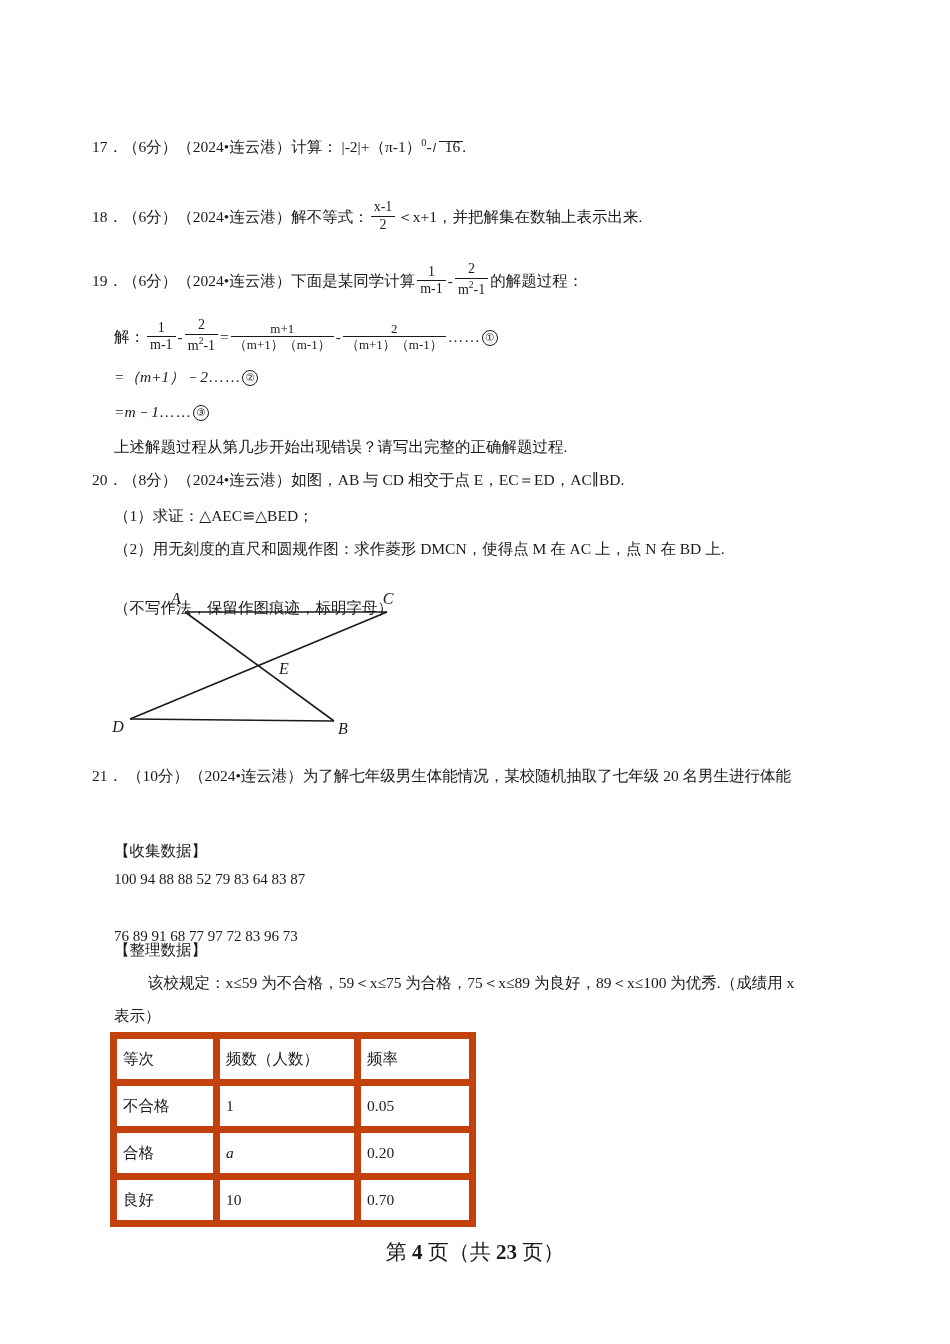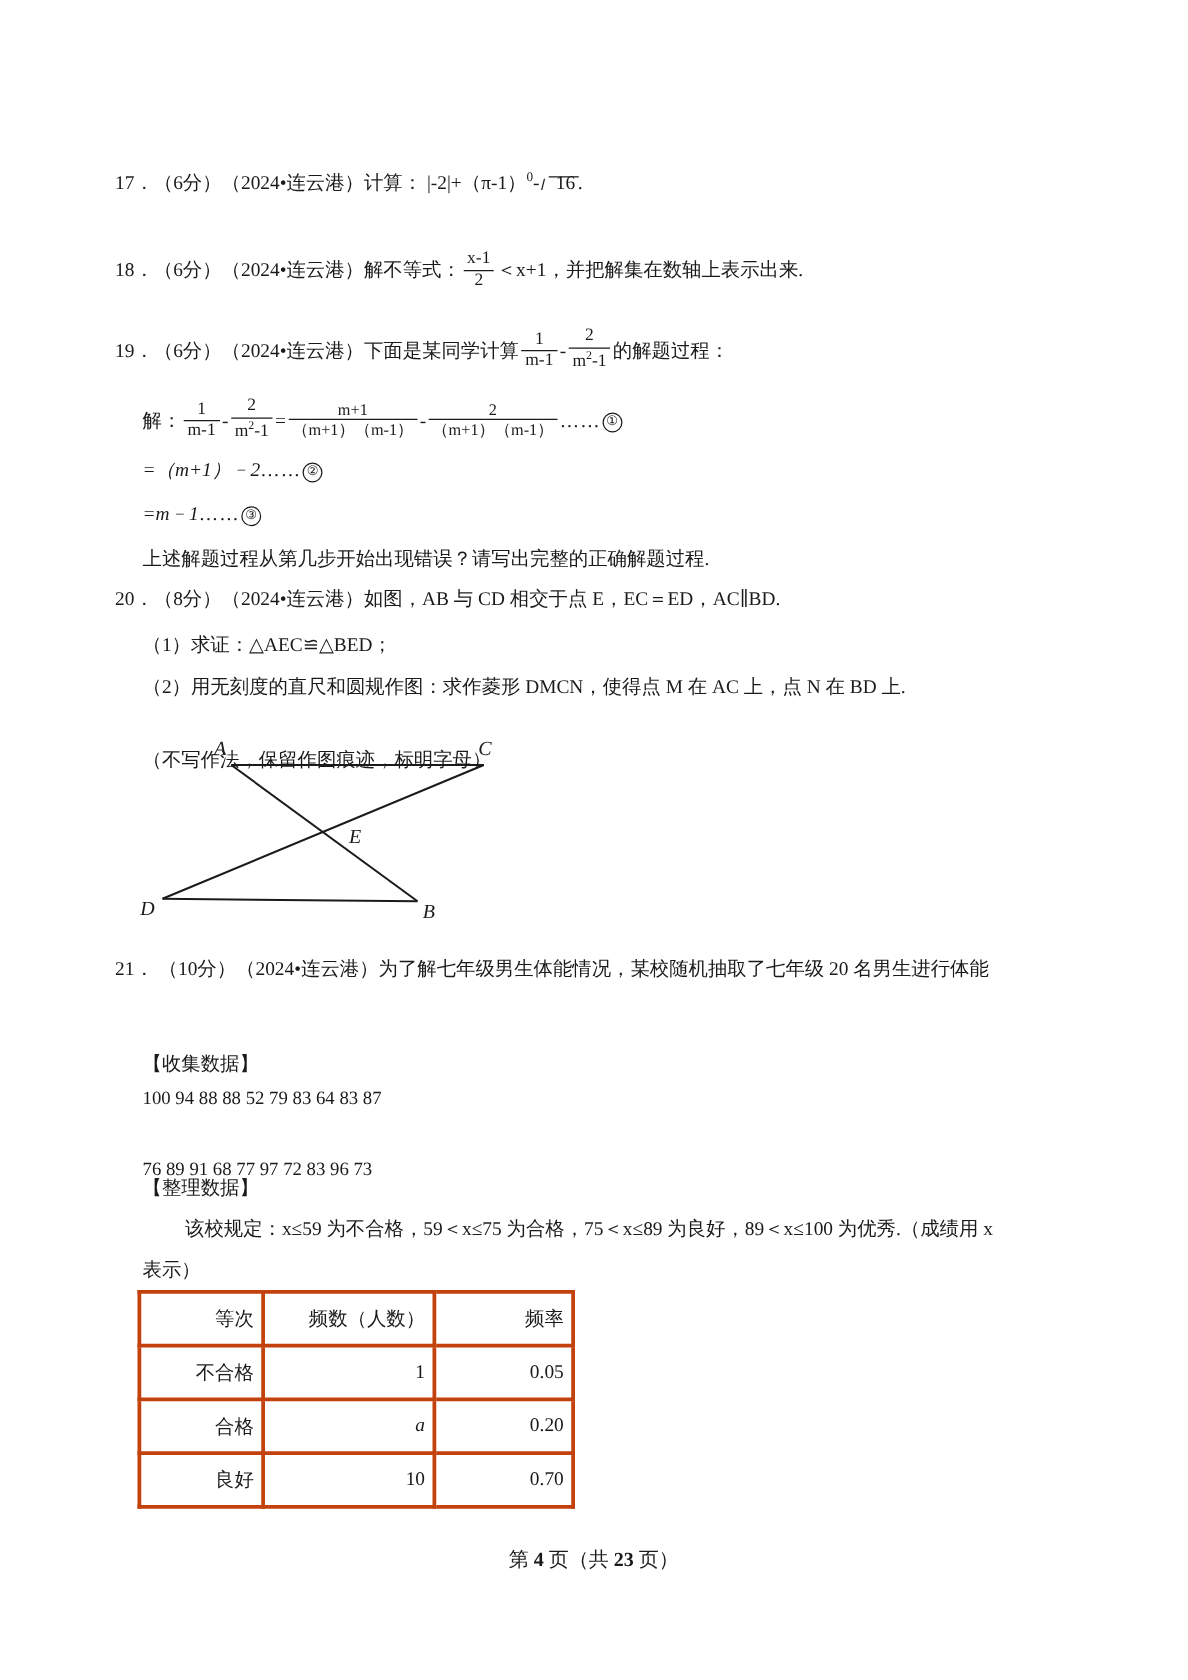--- a/index.html
+++ b/index.html
@@ -108,38 +108,38 @@
 
   
   .freq-table {
     position: absolute;
     left: 110px;
     top: 1032px;
     border-collapse: collapse;
     font-size: 15.5px;
   }
   .freq-table th, .freq-table td {
-    border: 3px solid #c2410c;
-    text-align: right;
+    border: 7px solid #c2410c;
+    text-align: left;
     font-weight: normal;
     height: 40px;
     padding: 0 6px;
   }
   .freq-table .c0 { width: 84px; }
   .freq-table .c1 { width: 122px; }
   .freq-table .c2 { width: 96px; border-radius: 13px; }
 
   
   .footer {
     position: absolute;
     left: 0;
     top: 1238px;
     width: 950px;
     text-align: center;
-    font-size: 16px;
+    font-size: 21px;
   }
   .footer b { font-weight: bold; }
 </style>
 </head>
 <body>
 
 <div class="page">
 
   <div class="q" style="left:92px; top:138px;">
     <span>17</span><span>．</span><span>（6分）</span><span>（2024•连云港）</span><span>计算：</span>&nbsp;<span>|-2|</span><span>+</span><span>（π-1）</span><span class="sup">0</span><span>-</span><span class="sqrt"><span class="rad">16</span></span><span>.</span>

